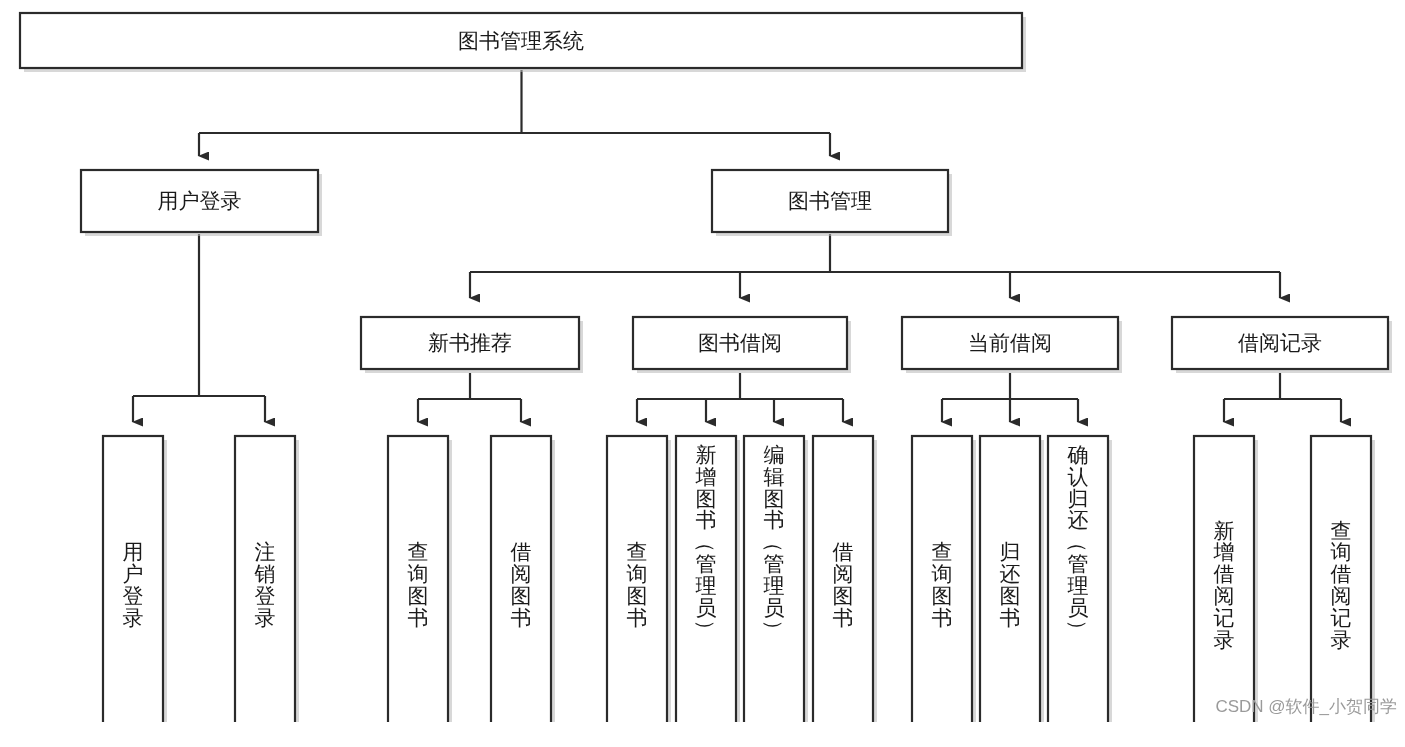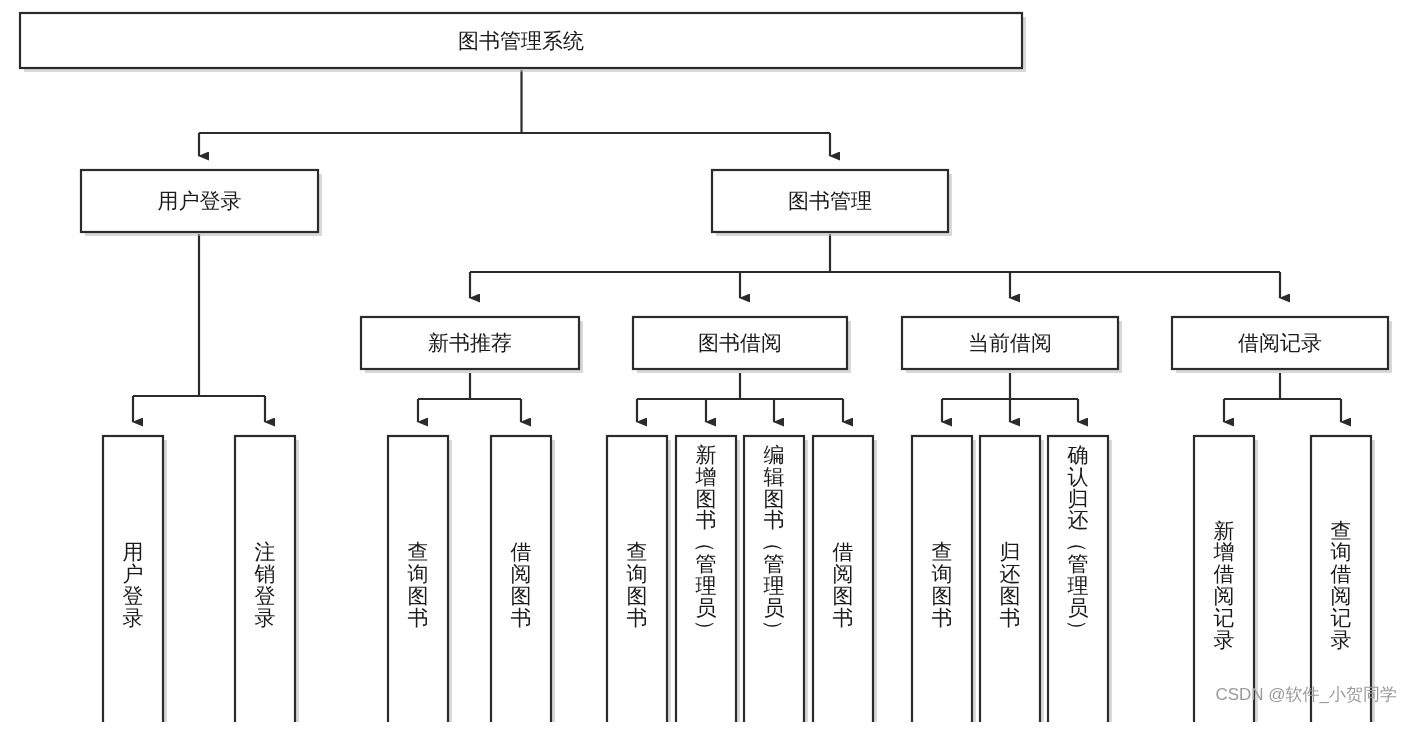--- a/index.html
+++ b/index.html
@@ -43,21 +43,21 @@
   .node-label-h {
     font-family: "Liberation Sans", "DejaVu Sans", sans-serif;
     font-size: 21px;
     fill: #1a1a1a;
     text-anchor: middle;
     dominant-baseline: middle;
   }
   .watermark-text {
     position: absolute;
     right: 8px;
-    bottom: 16px;
+    bottom: 4px;
     font-family: "Liberation Sans", "DejaVu Sans", sans-serif;
     font-size: 17px;
     color: #9a9a9a;
     white-space: nowrap;
     user-select: none;
   }
   .vlabel-wrap {
     position: absolute;
     display: flex;
     flex-direction: column;

